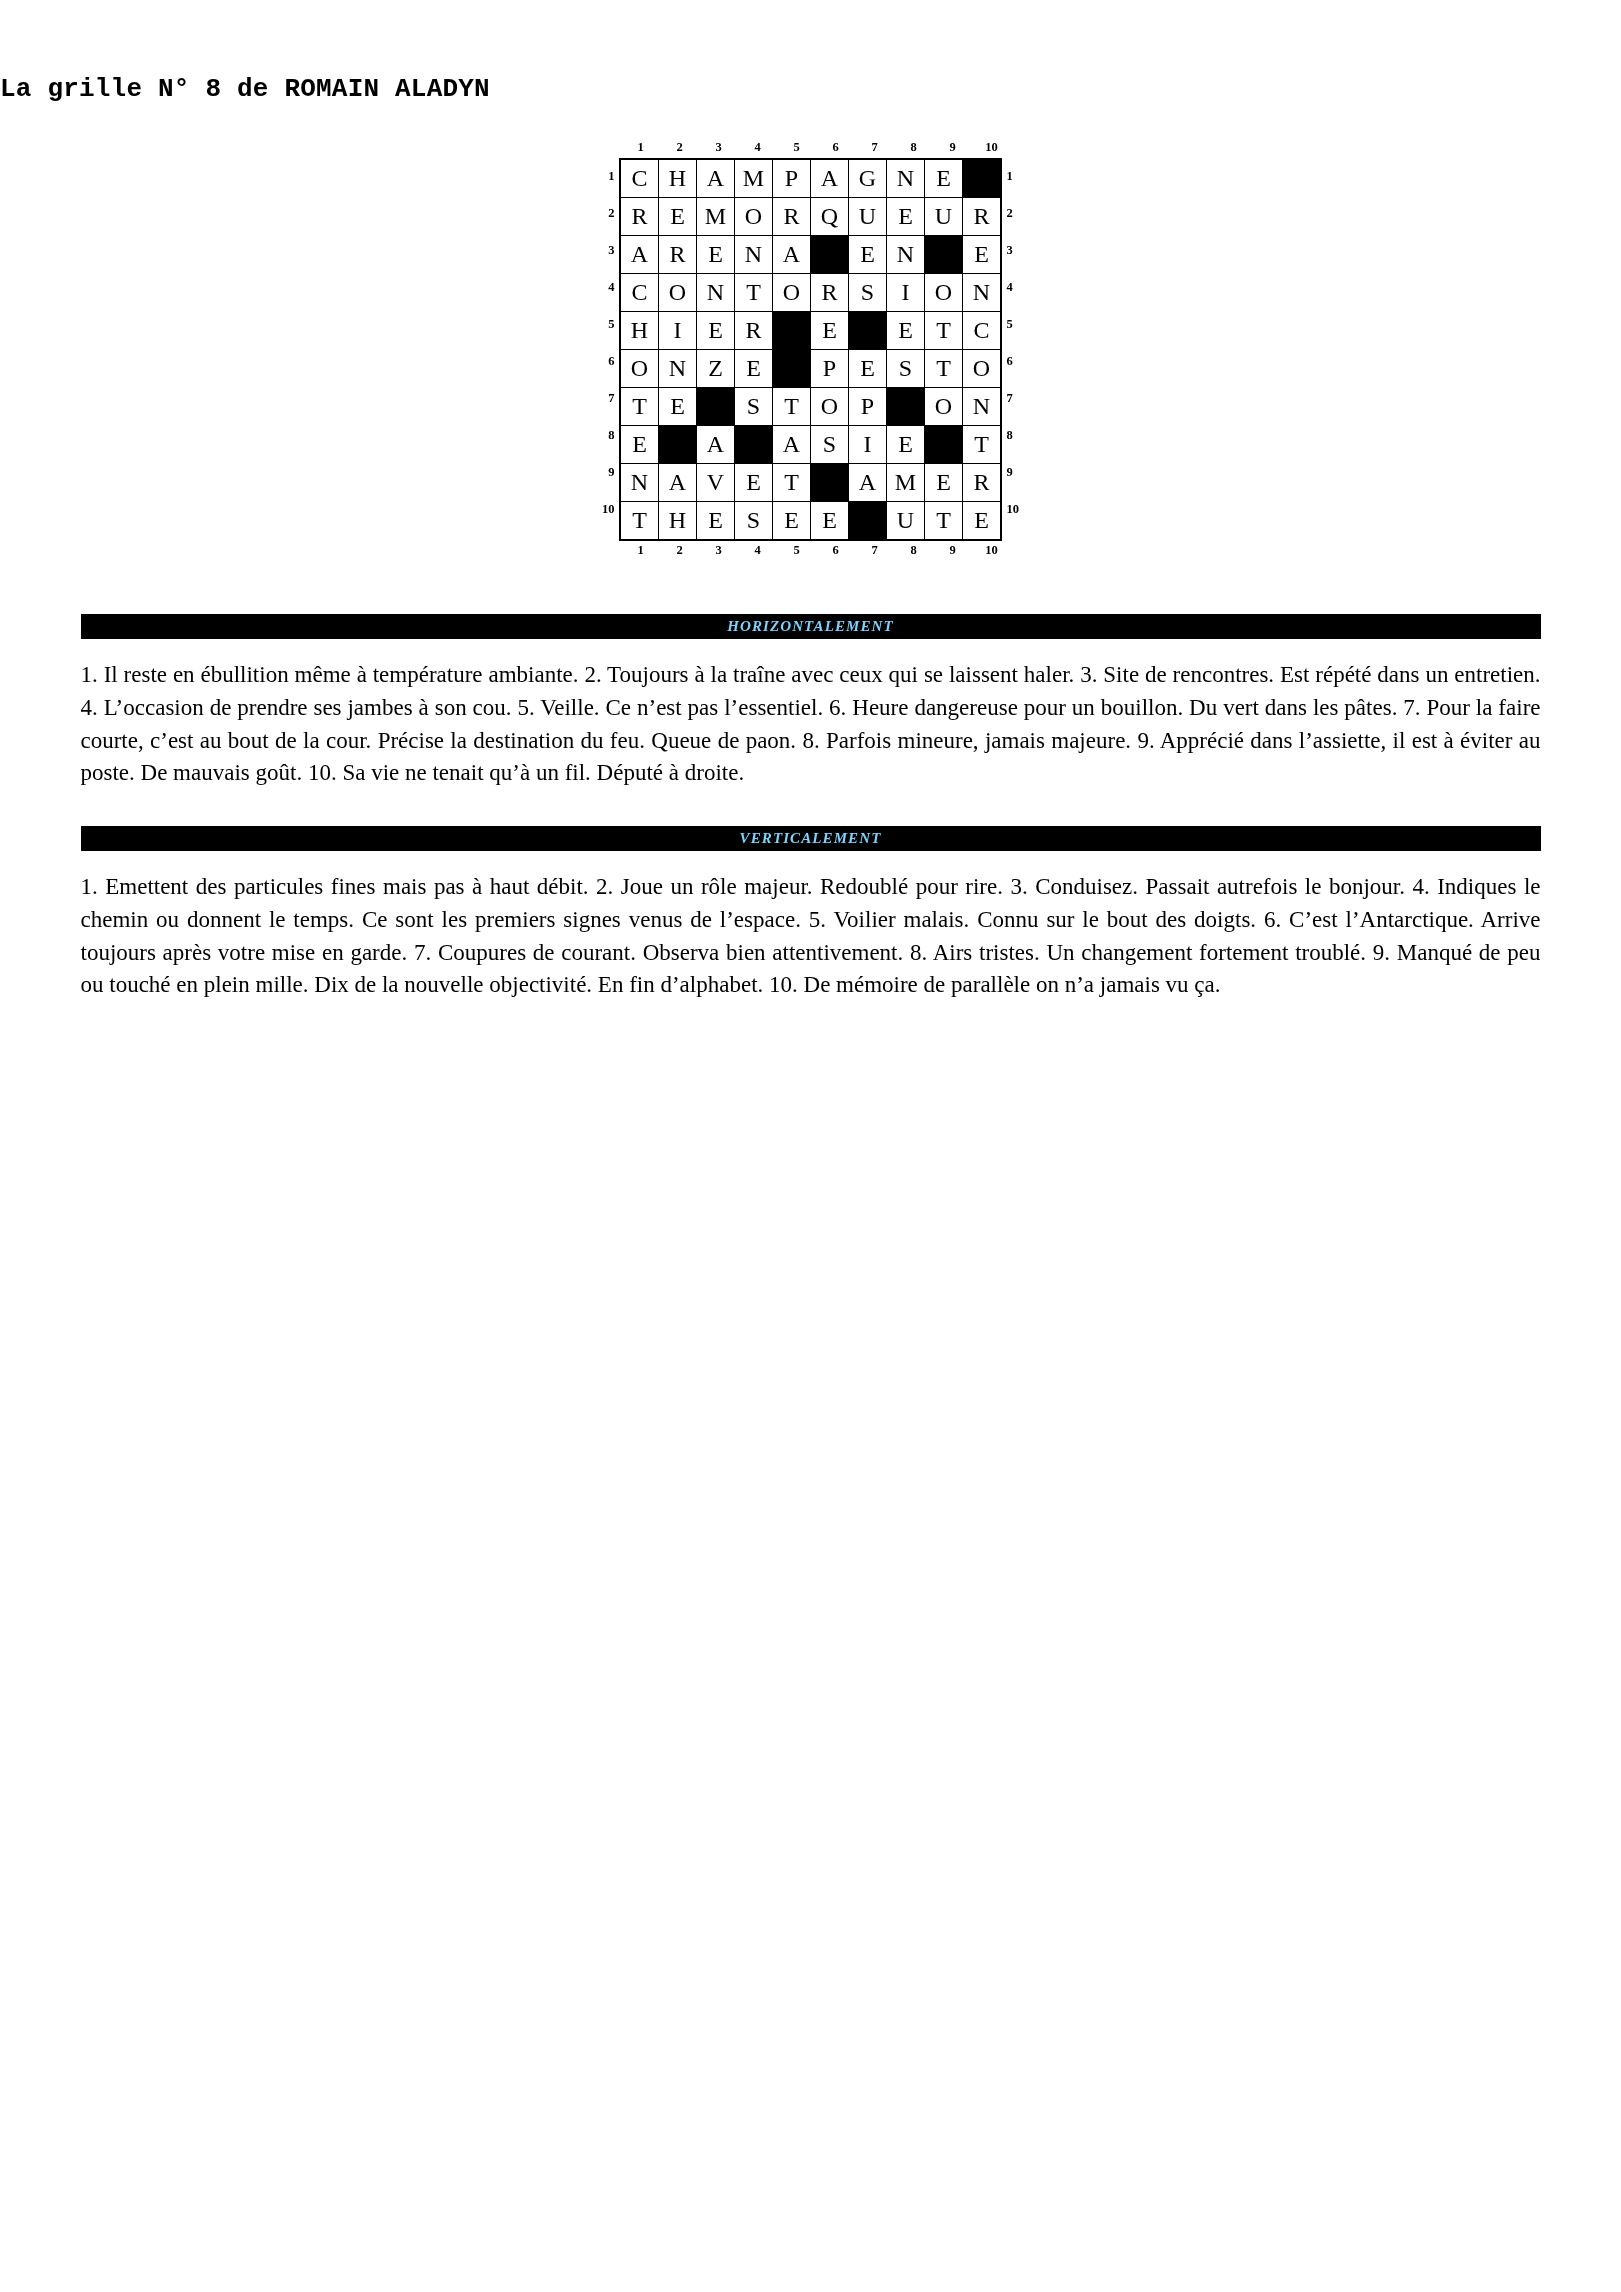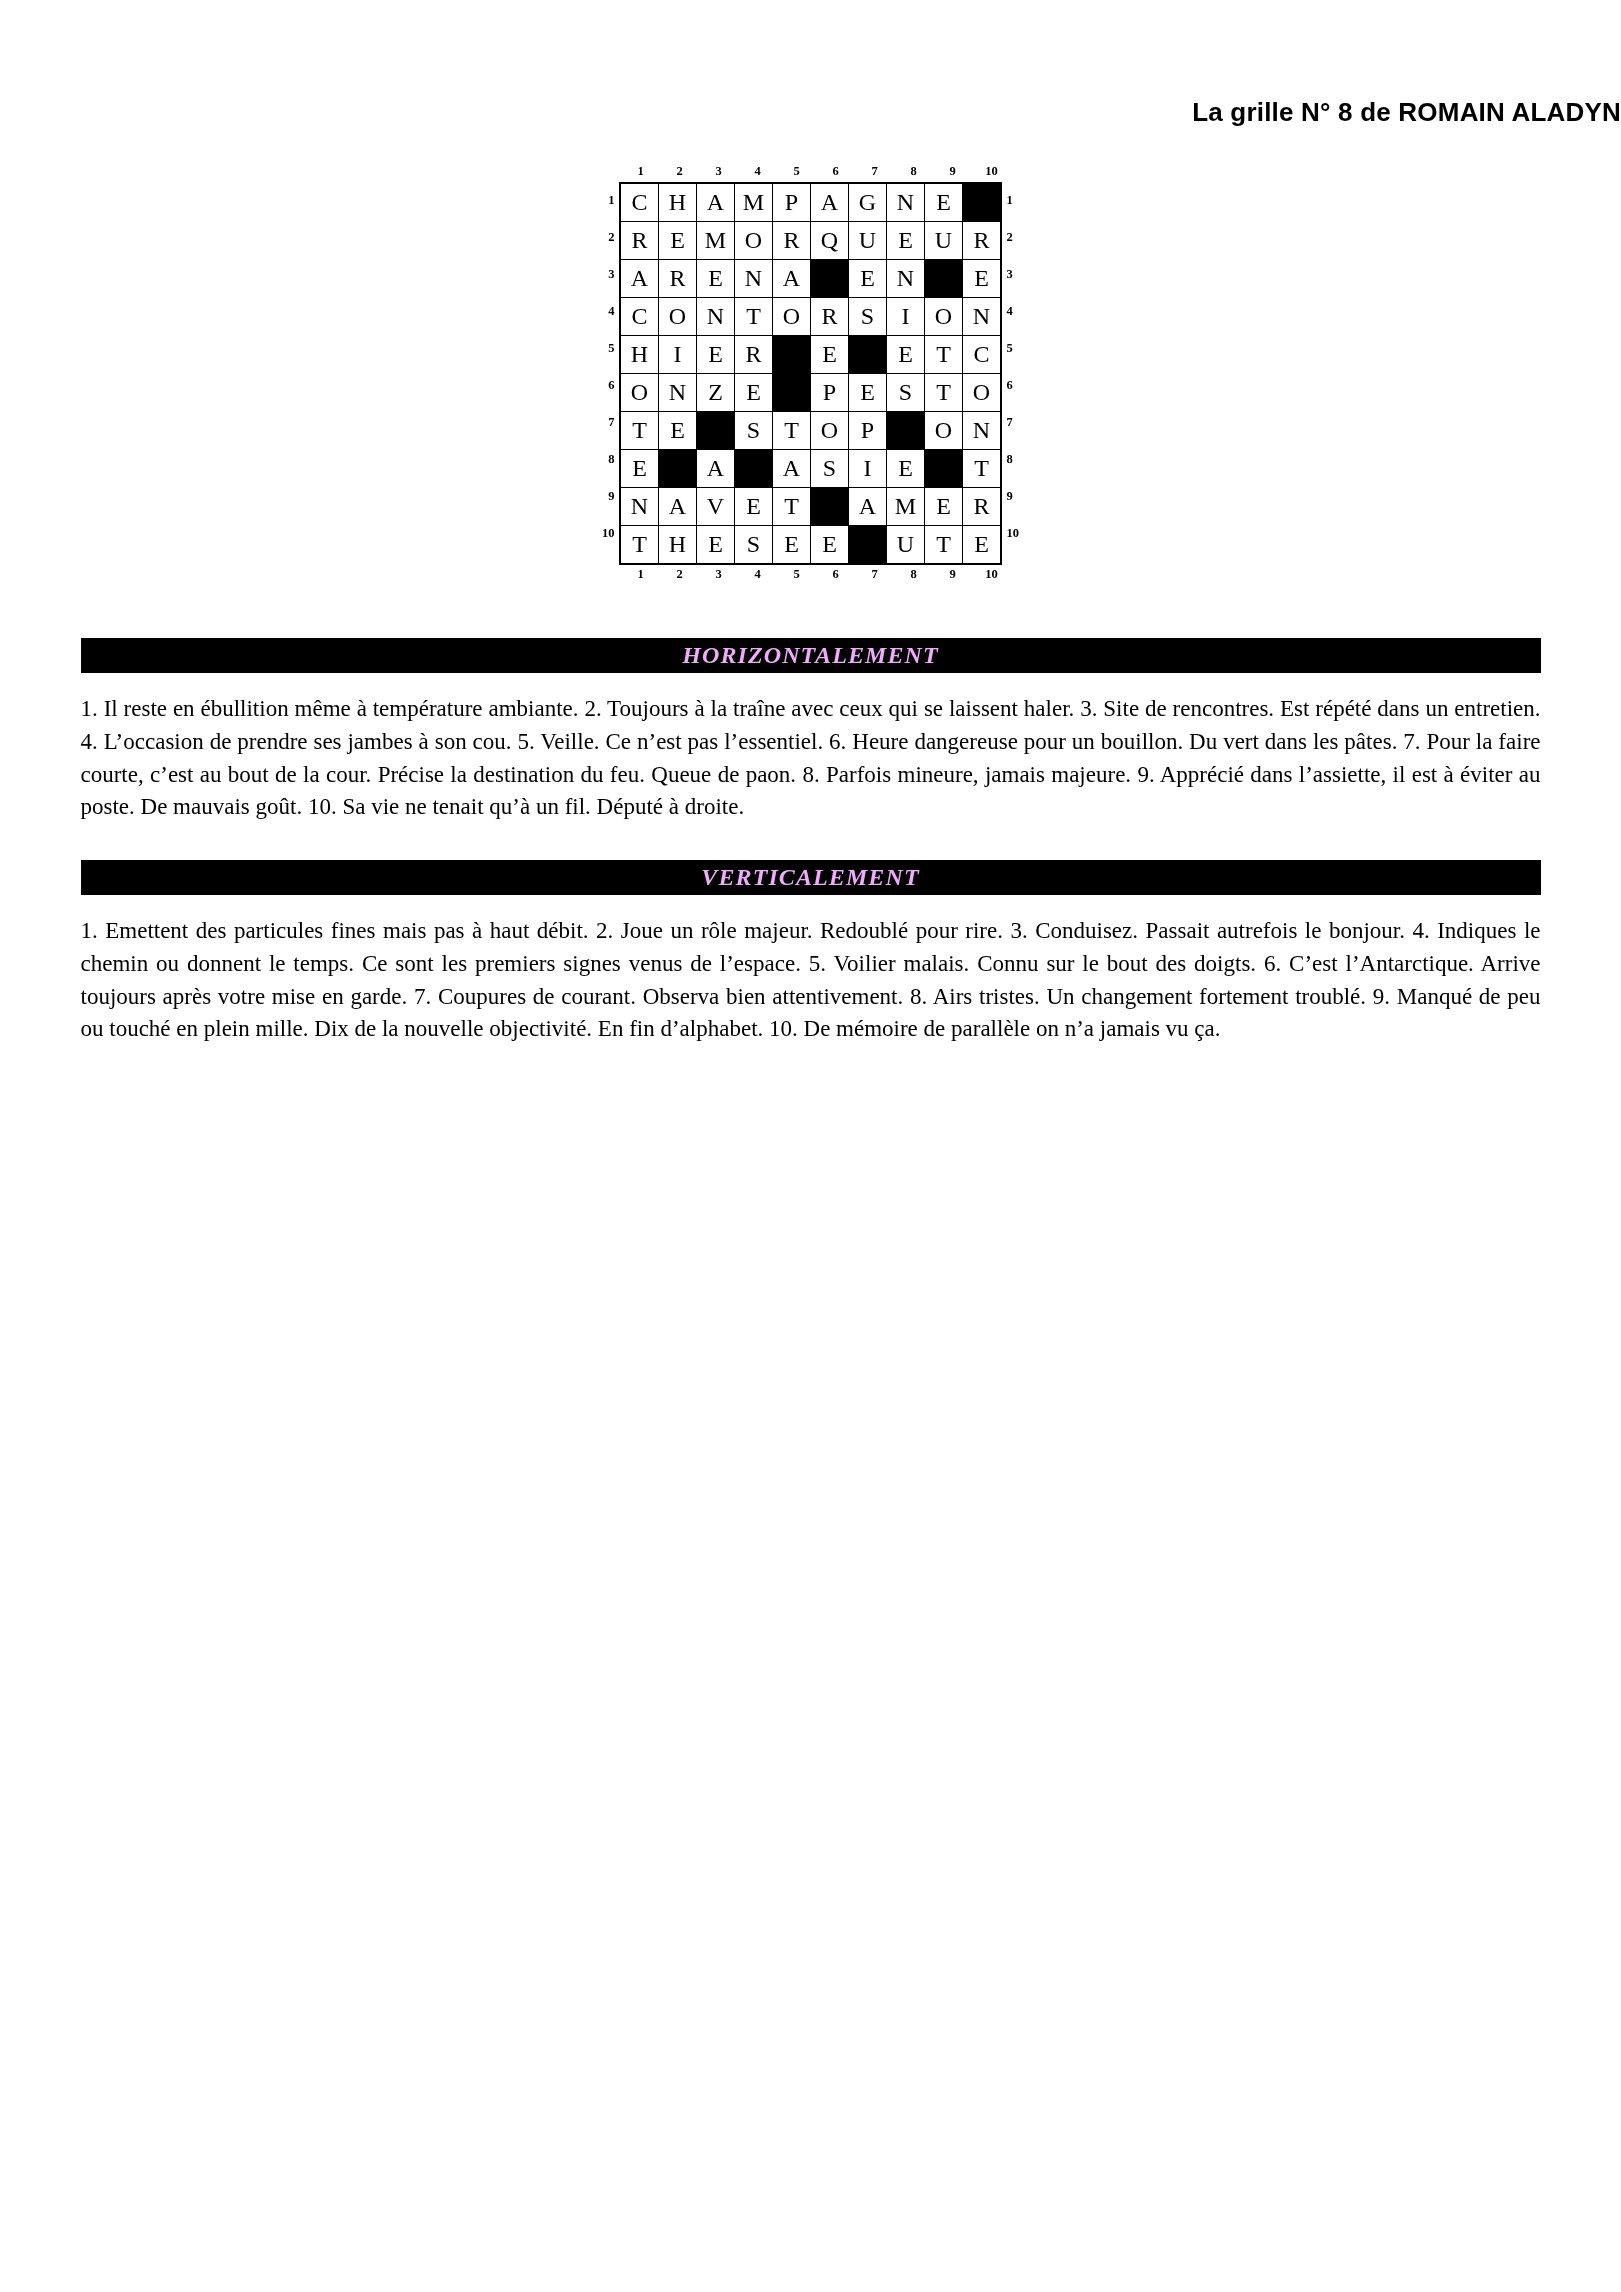--- a/index.html
+++ b/index.html
@@ -15,26 +15,26 @@
     position: relative;
   }
   .page {
     width: 1621px;
     height: 2293px;
     position: relative;
     box-sizing: border-box;
     padding: 0;
   }
   .title {
-    text-align: right;
-    font-family: Liberation Sans, sans-serif;
+    text-align: left;
+    font-family: Liberation Mono, monospace;
     font-weight: bold;
     font-size: 26px;
     letter-spacing: 0.2px;
-    margin-top: 97px;
+    margin-top: 74px;
   }
   
   .grid-wrap {
     margin-top: 36px;
     display: flex;
     justify-content: center;
   }
   .grid-block {
     display: inline-block;
   }
@@ -82,25 +82,25 @@
   .colnums.top { margin-bottom: 2.7px; }
   .colnums.bottom { margin-top: 2.7px; }
 
   
   .section {
     margin: 0 auto;
     width: 1460px;
   }
   .section-header {
     background: #000000;
-    color: #f0abfc;
+    color: #7dd3fc;
     text-align: center;
     font-style: italic;
     font-weight: bold;
-    font-size: 24px;
+    font-size: 15px;
     letter-spacing: 1.1px;
     padding: 3.6px 0 4.5px 0;
     font-family: "Liberation Serif", serif;
   }
   .clues {
     text-align: justify;
     font-size: 23px;
     line-height: 1.42;
     margin-top: 20px;
     font-family: "Liberation Serif", serif;

